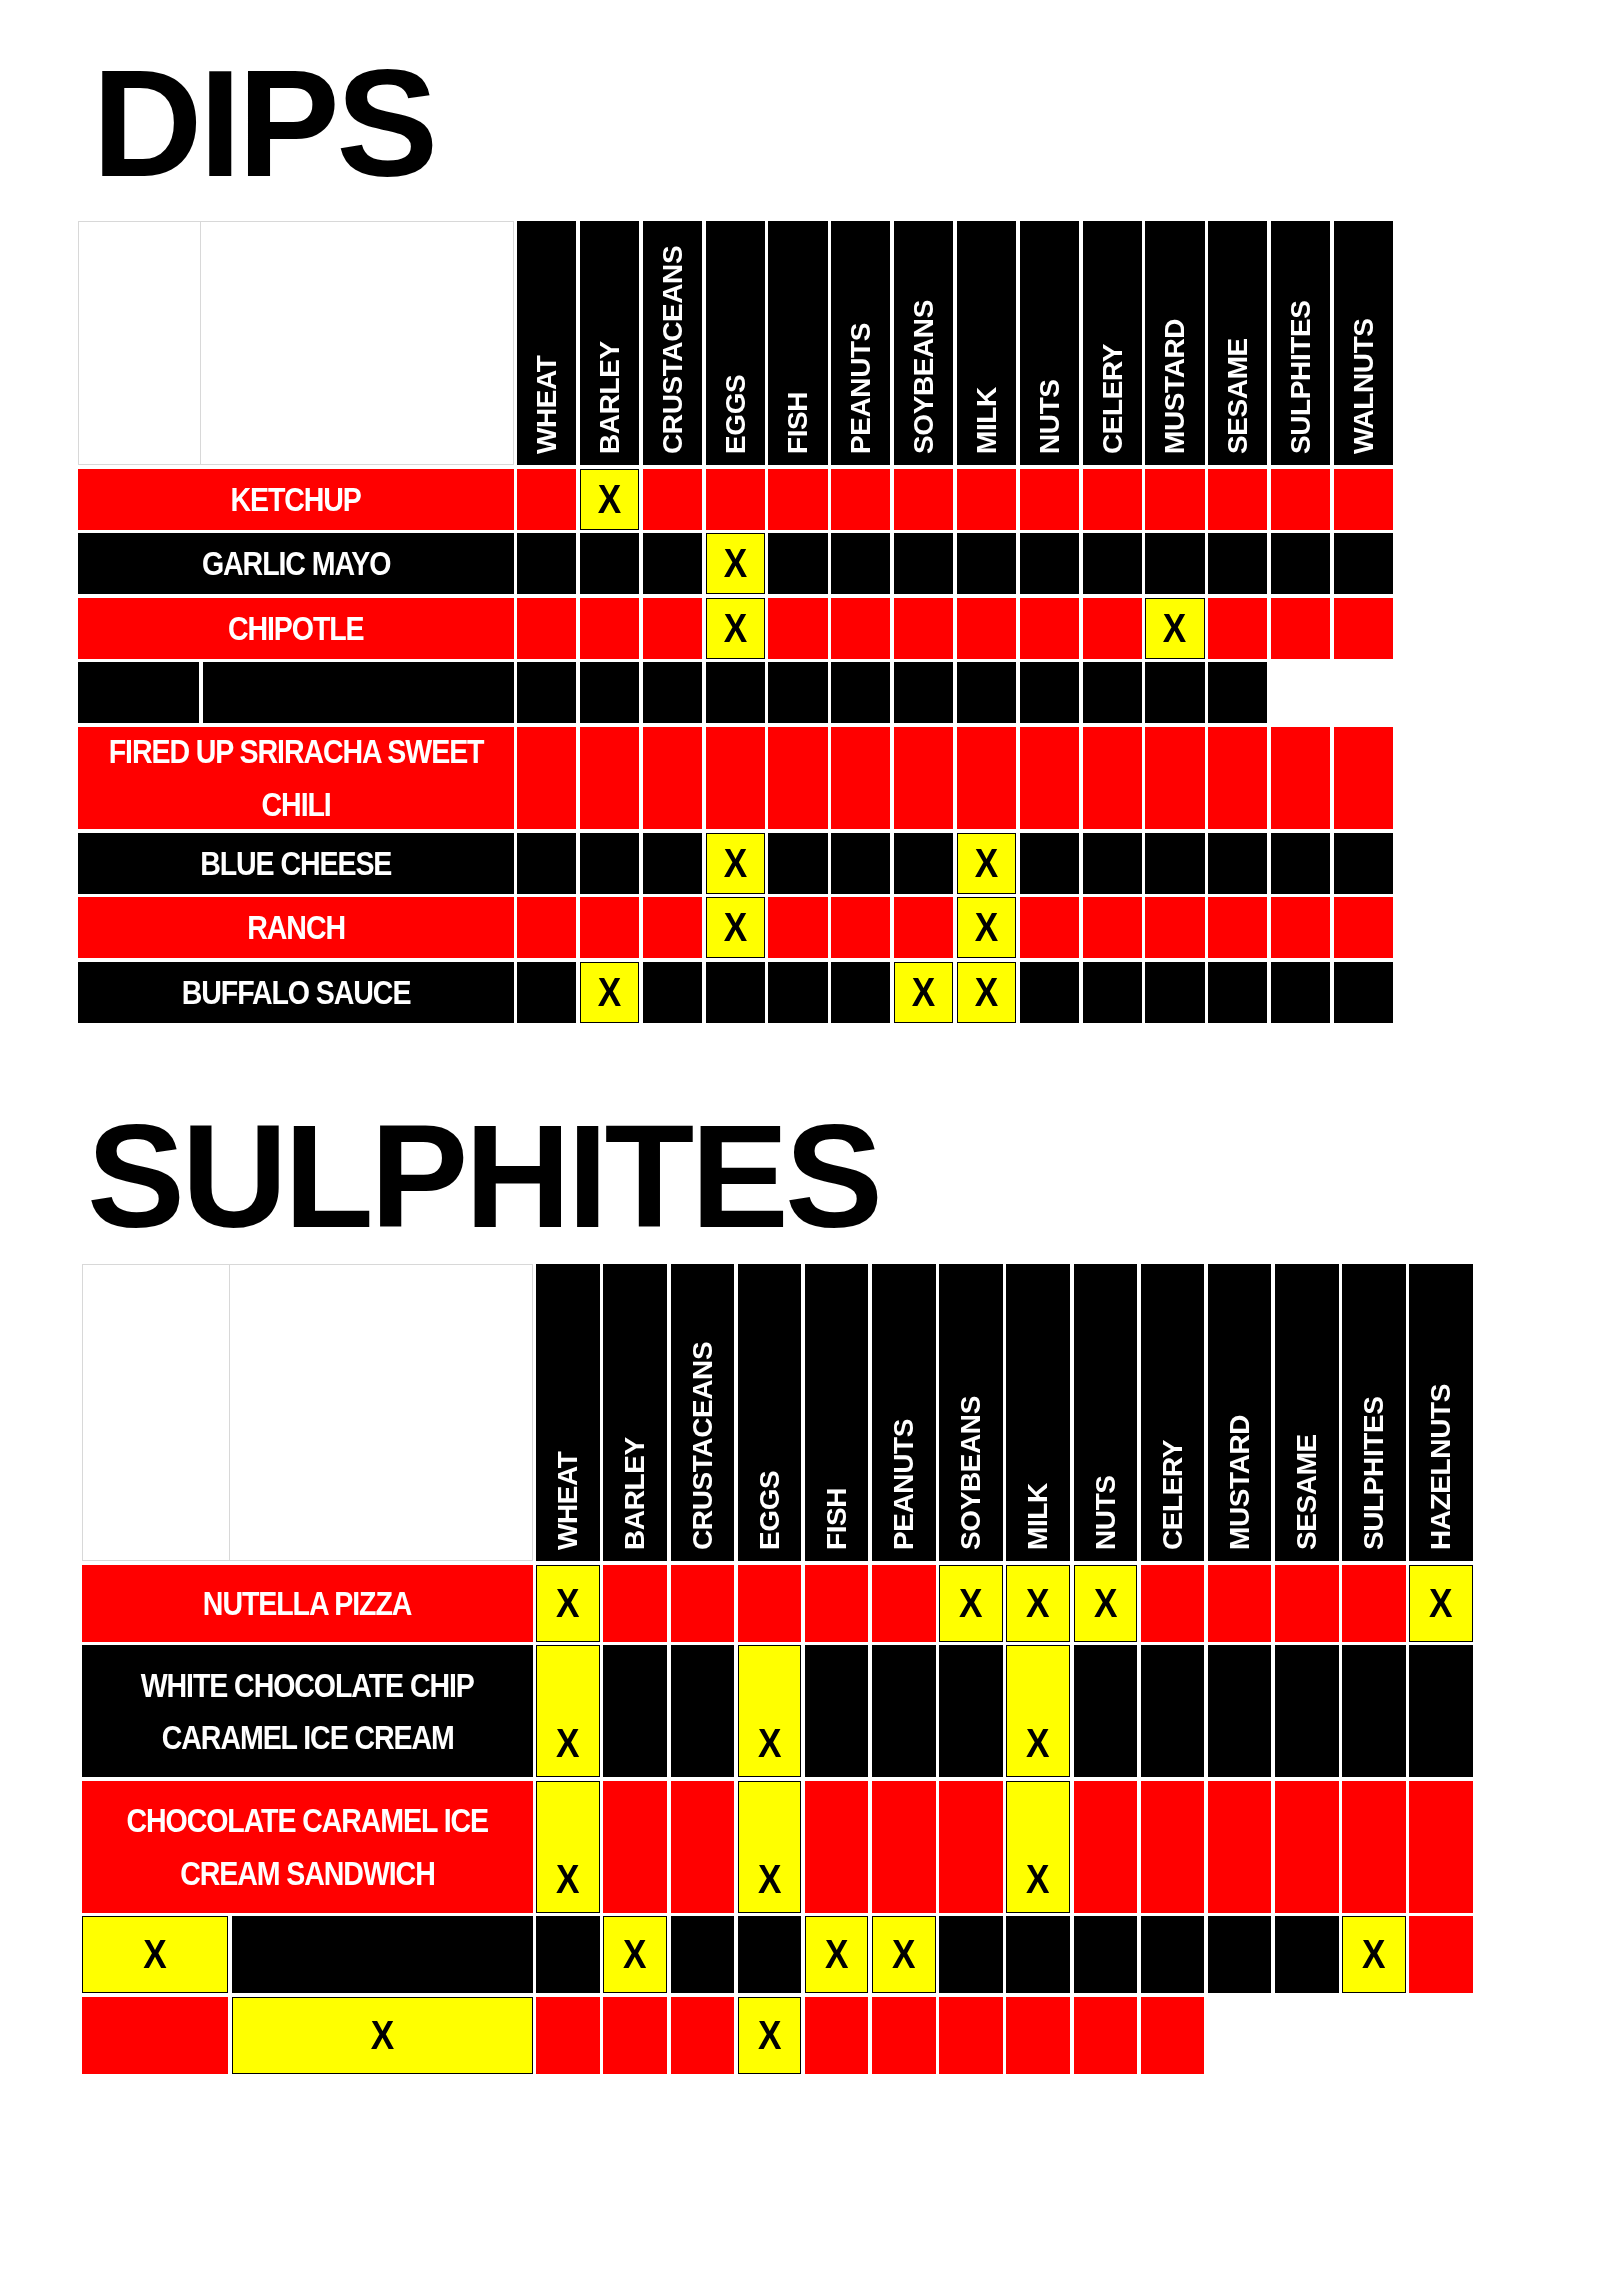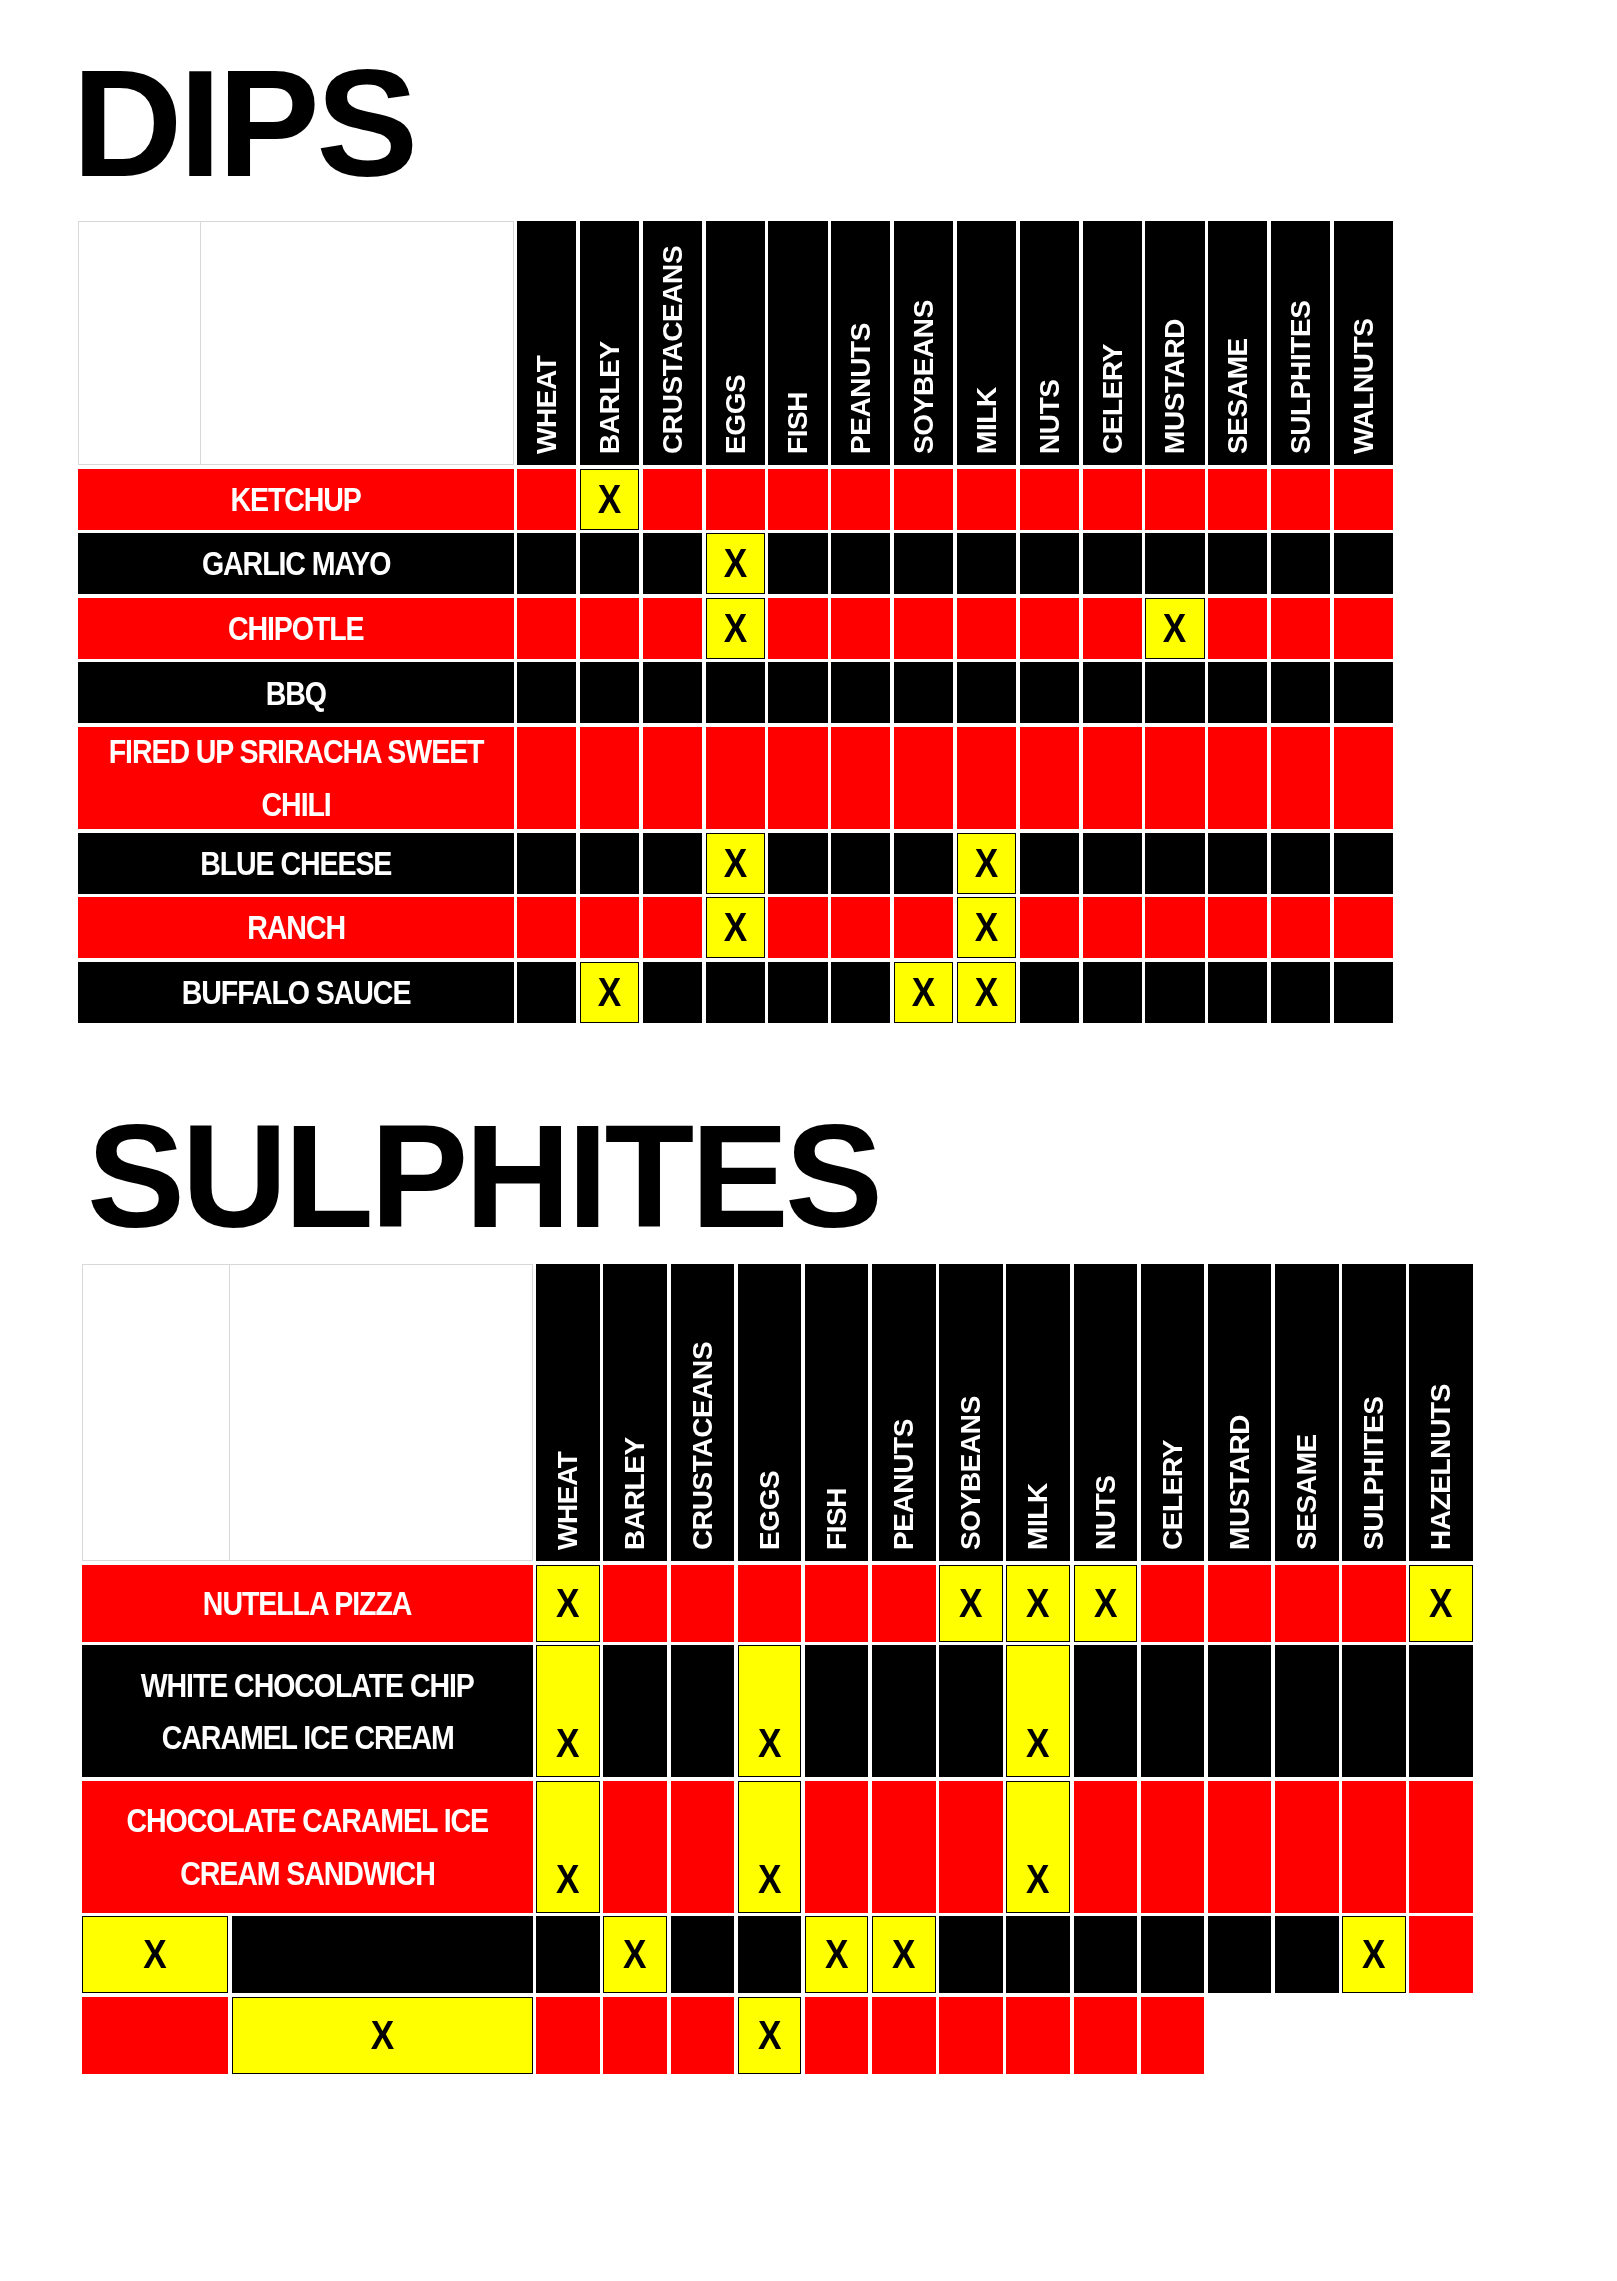--- a/index.html
+++ b/index.html
@@ -4,21 +4,21 @@
 <style>
   html,body{margin:0;padding:0;background:#ffffff;}
   .page{
     position:relative;width:1617px;height:2281px;background:#ffffff;
     font-family:"Liberation Sans","DejaVu Sans",sans-serif;overflow:hidden;
   }
   .section-title{
     position:absolute;margin:0;color:#000;font-weight:bold;
     letter-spacing:-3.6px;line-height:1;white-space:nowrap;
   }
-  .title-dips{left:72px;top:46px;font-size:153px;}
+  .title-dips{left:92px;top:46px;font-size:153px;}
   .title-desserts{left:87px;top:1103px;font-size:147px;}
 
   .matrix{position:absolute;}
   .matrix-grid{
     display:grid;gap:3.6px;background:#ffffff;width:100%;height:100%;
   }
   .corner-cell{
     background:#ffffff;border:0.9px solid #d8d8d8;position:relative;
   }
   .corner-divider{
@@ -162,23 +162,20 @@
         <div class="grid-cell row-red" style="background: rgb(255, 0, 0);"></div>
         <div class="grid-cell row-red" style="background: rgb(255, 0, 0);"></div>
         <div class="grid-cell row-red" style="background: rgb(255, 0, 0);"></div>
         <div class="grid-cell row-red" style="background: rgb(255, 0, 0);"></div>
         <div class="grid-cell row-red marked" style="background: rgb(255, 255, 0);">
           <div class="x-mark" style="color: rgb(0, 0, 0);">X</div>
         </div>
         <div class="grid-cell row-red" style="background: rgb(255, 0, 0);"></div>
         <div class="grid-cell row-red" style="background: rgb(255, 0, 0);"></div>
         <div class="grid-cell row-red" style="background: rgb(255, 0, 0);"></div>
-        <div class="label-cell row-black">
-          <span class="label-line">BBQ</span>
-        </div>
         <div class="grid-cell row-black" style="background: rgb(0, 0, 0);"></div>
         <div class="grid-cell row-black" style="background: rgb(0, 0, 0);"></div>
         <div class="grid-cell row-black" style="background: rgb(0, 0, 0);"></div>
         <div class="grid-cell row-black" style="background: rgb(0, 0, 0);"></div>
         <div class="grid-cell row-black" style="background: rgb(0, 0, 0);"></div>
         <div class="grid-cell row-black" style="background: rgb(0, 0, 0);"></div>
         <div class="grid-cell row-black" style="background: rgb(0, 0, 0);"></div>
         <div class="grid-cell row-black" style="background: rgb(0, 0, 0);"></div>
         <div class="grid-cell row-black" style="background: rgb(0, 0, 0);"></div>
         <div class="grid-cell row-black" style="background: rgb(0, 0, 0);"></div>

